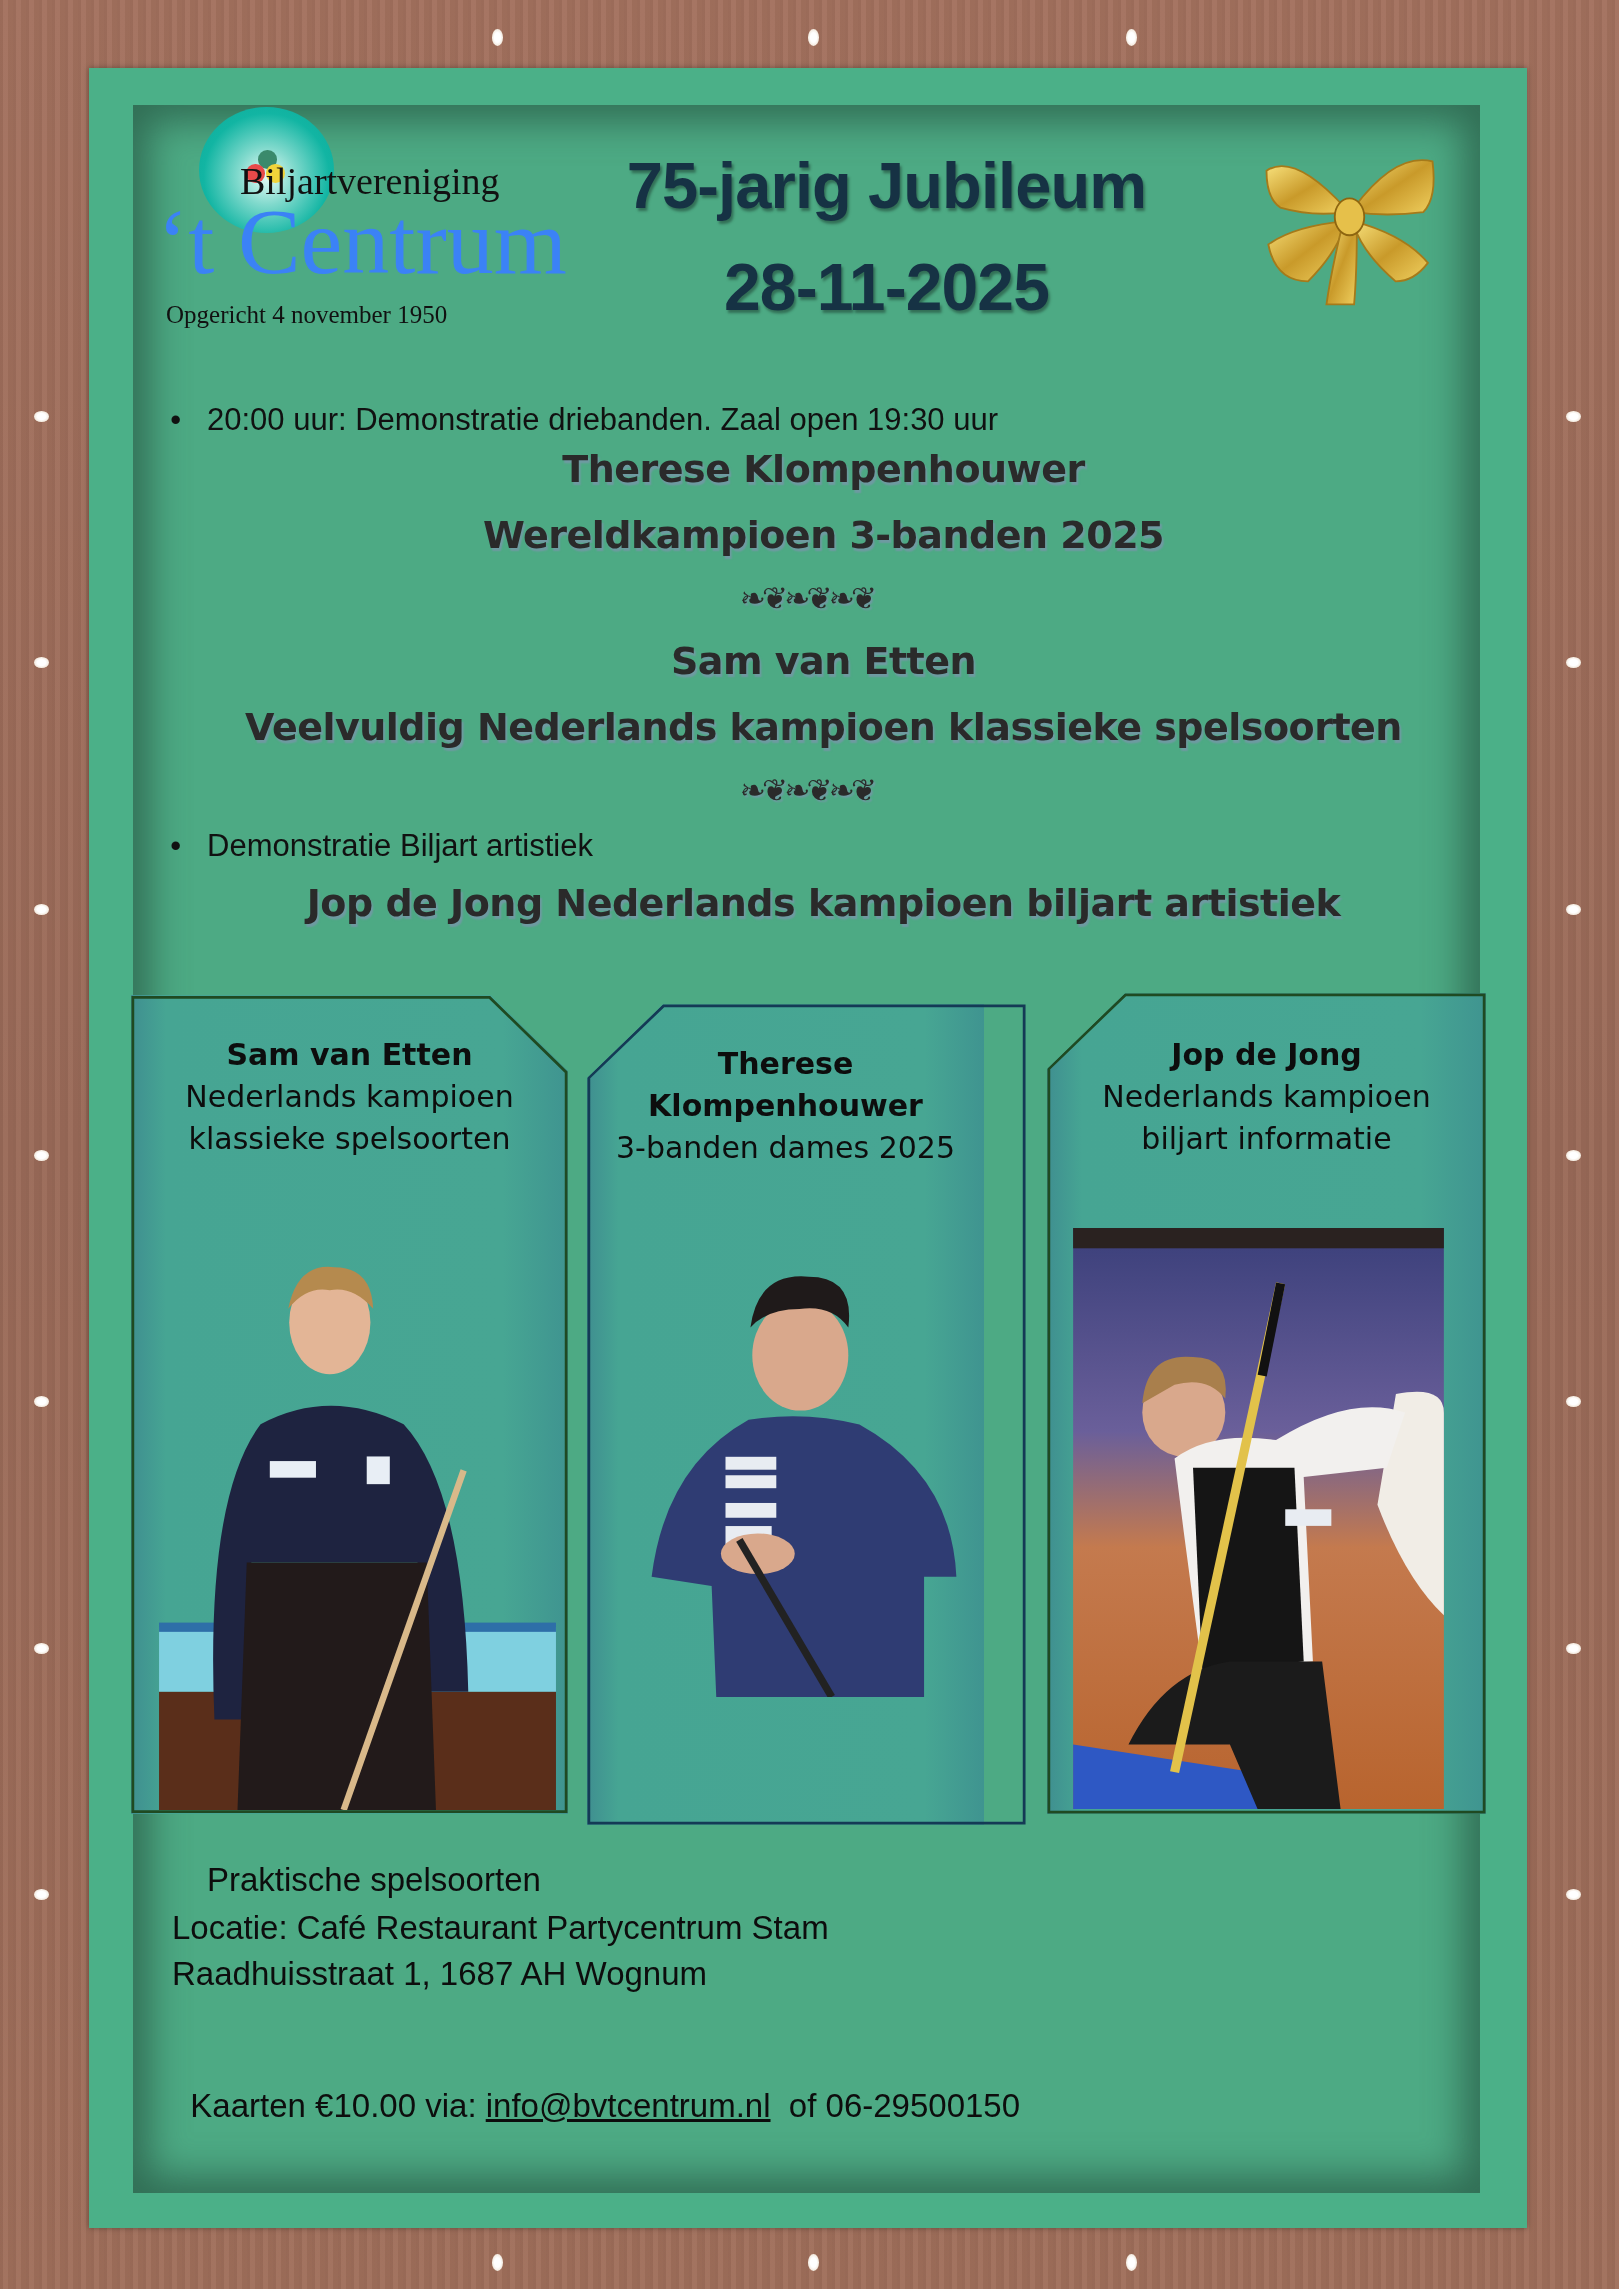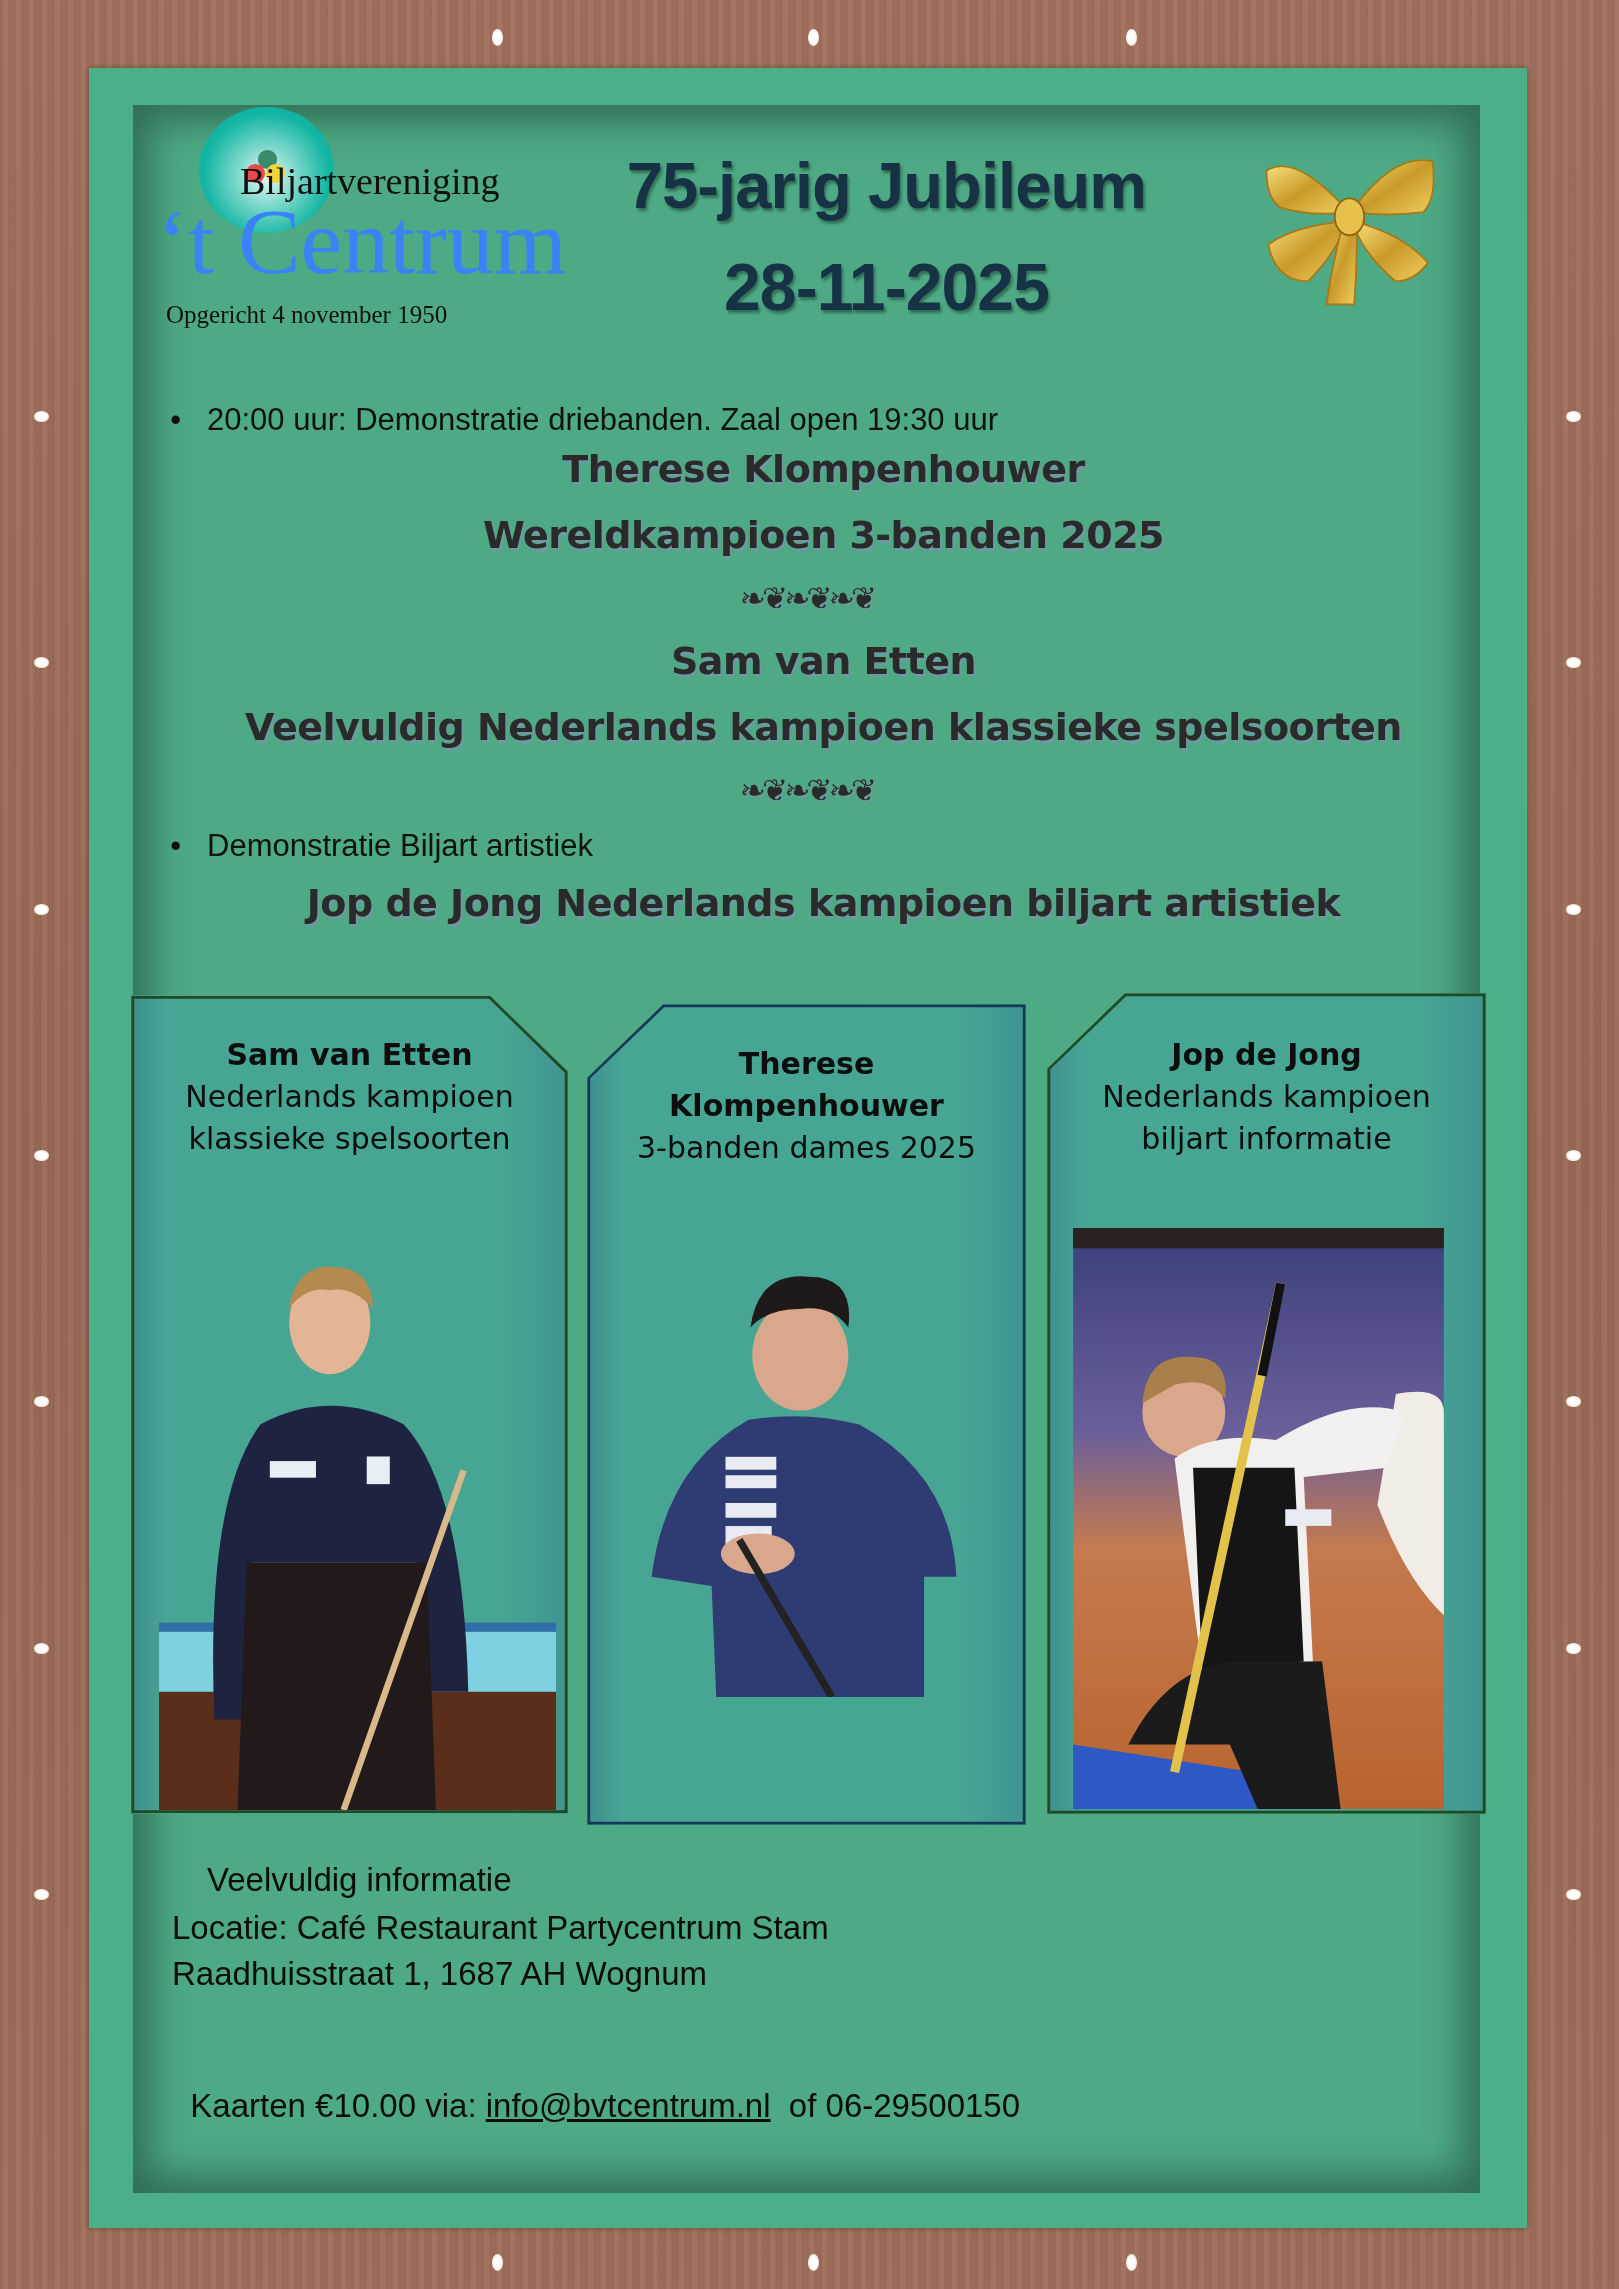--- a/index.html
+++ b/index.html
@@ -141,21 +141,21 @@
       <path d="M140 55 Q150 5 190 10 Q230 10 232 55 Q210 30 185 35 Q160 30 140 55 Z" fill="#b58a4e"></path>
       <path d="M60 500 Q50 260 110 180 Q185 140 265 180 Q330 250 335 470 L290 470 L280 330 L100 330 L95 500 Z" fill="#1e2340"></path>
       <path d="M95 330 L290 330 L300 598 L85 598 Z" fill="#221a1a"></path>
       <rect x="120" y="220" width="50" height="18" fill="#e8eef5"></rect>
       <rect x="225" y="215" width="25" height="30" fill="#e8eef5"></rect>
       <line x1="330" y1="230" x2="200" y2="598" stroke="#d9b98a" stroke-width="7"></line>
     </svg>
   </div>
 </div>
 
-<div class="card" style="left:587px;top:1004px;width:439px;height:821px;clip-path:polygon(76px 0,439px 0,439px 100%,0 100%,0 74px);">
+<div class="card" style="left:587px;top:1004px;width:397px;height:821px;clip-path:polygon(76px 0,439px 0,439px 100%,0 100%,0 74px);">
   <svg class="border" width="439" height="821" viewBox="0 0 476 890">
     <polygon points="83,2 474,2 474,888 2,888 2,80" fill="none" stroke="#143a55" stroke-width="3"></polygon>
   </svg>
   <div class="card-text" style="top:39px;">
     <div><b>Therese</b></div>
     <div><b>Klompenhouwer</b></div>
     <div>3-banden dames 2025</div>
   </div>
   <div class="photo" style="left:60px;top:268px;width:314px;height:425px;">
     <svg width="314" height="425" viewBox="0 0 340 460">
@@ -200,19 +200,19 @@
       <path d="M110 250 Q150 220 220 230 Q300 180 360 200 L340 260 L250 270 L260 470 L140 480 L120 330 Z" fill="#f2f0ee"></path>
       <path d="M130 260 L240 260 L250 470 L140 480 Z" fill="#151515"></path>
       <rect x="230" y="305" width="50" height="18" fill="#e8ecf2"></rect>
       <path d="M60 560 Q100 480 170 470 L270 470 L290 630 L200 630 L170 560 Z" fill="#1b1b1b"></path>
       <line x1="225" y1="60" x2="110" y2="590" stroke="#e2c24a" stroke-width="10"></line>
       <line x1="225" y1="60" x2="205" y2="160" stroke="#111" stroke-width="10"></line>
     </svg>
   </div>
 </div>
 
-<div class="info" style="left:207px;top:1861px;">Veelvuldig informatie</div>
+<div class="info" style="left:207px;top:1861px;">Praktische spelsoorten</div>
 <div class="info" style="top:1909px;">Locatie: Café Restaurant Partycentrum Stam</div>
 <div class="info" style="top:1955px;">Raadhuisstraat 1, 1687 AH Wognum</div>
 <div class="info" style="top:2049px;white-space:pre;">
   <span>Kaarten €10.00 via: </span><a>info@bvtcentrum.nl</a><span>  of 06-29500150</span>
 </div>
 
 
 </body></html>

